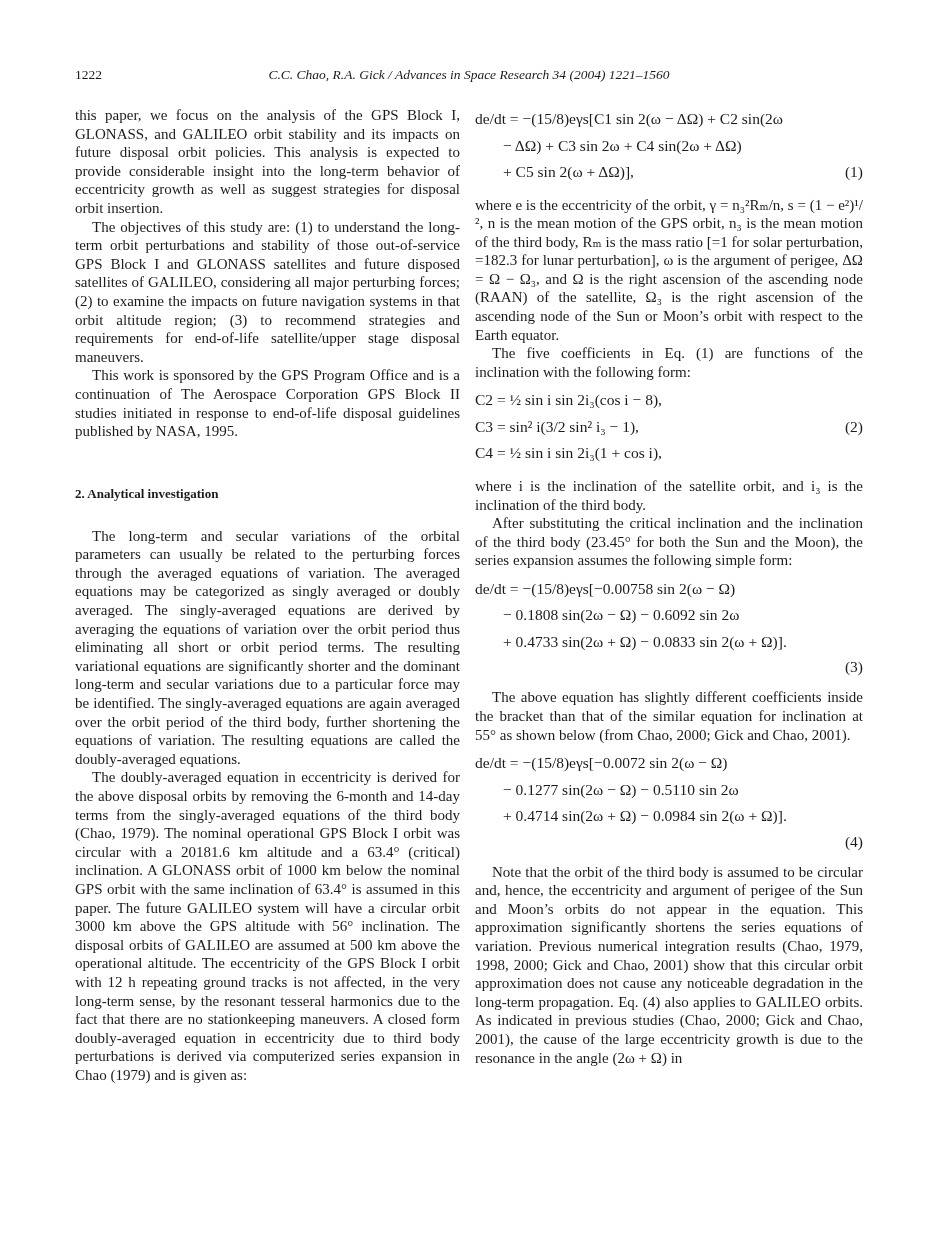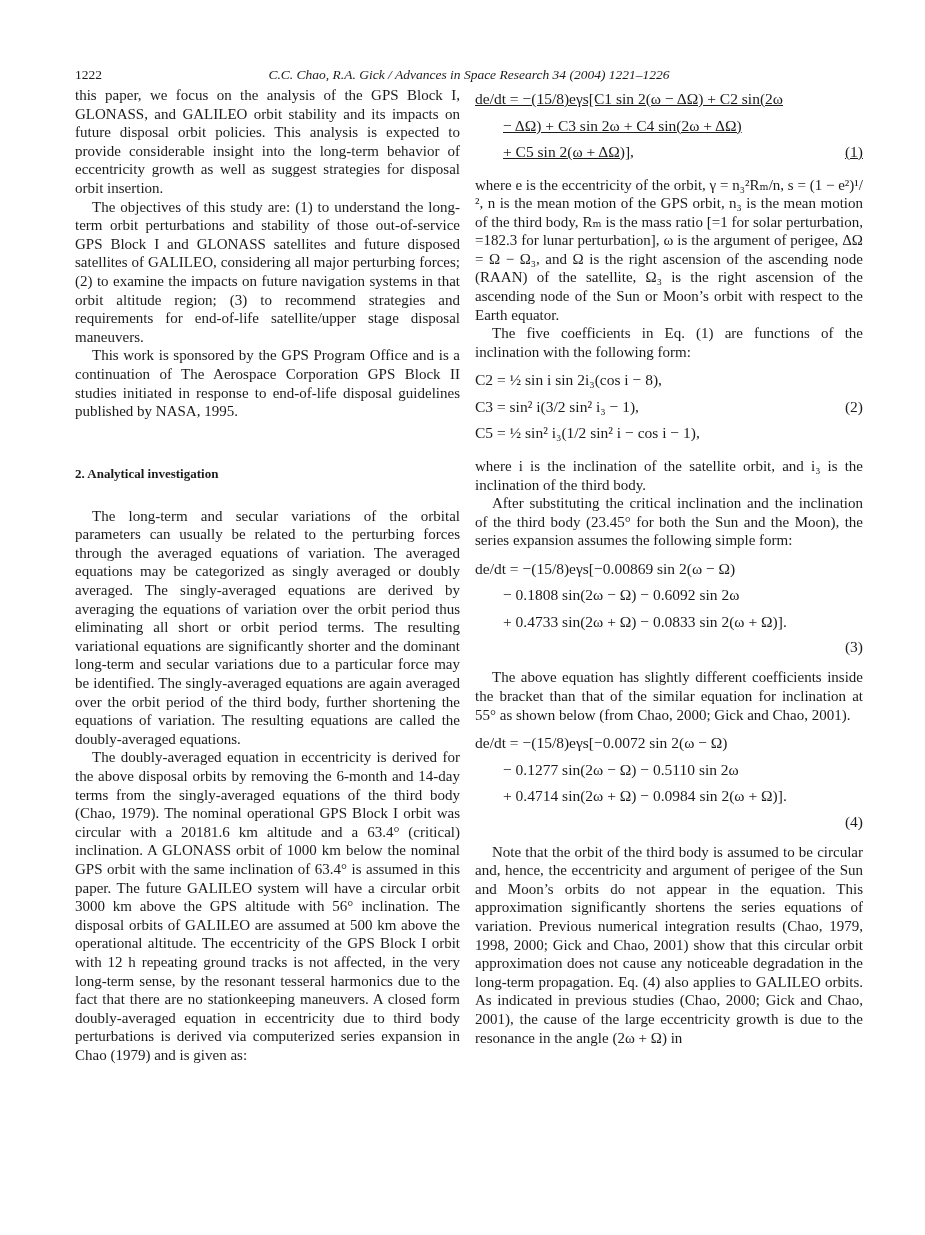--- a/index.html
+++ b/index.html
@@ -36,20 +36,21 @@
     left: 0;
     right: 0;
     top: 0;
     text-align: center;
     font-style: italic;
   }
   .columns {
     display: grid;
     grid-template-columns: 385px 388px;
     column-gap: 15px;
+    margin-top: 20px;
   }
   .col { min-width: 0; }
   p {
     margin: 0;
     font-size: 15px;
     line-height: 18.6px;
     text-align: justify;
   }
   p.indent { text-indent: 17px; }
   .section-heading {
@@ -69,30 +70,30 @@
   .equation .eq-flex {
     display: flex;
     justify-content: space-between;
     text-align: right;
   }
   .equation .eq-num { padding-left: 8px; }
   .equation .eq-num-line {
     text-align: right;
     line-height: 23px;
   }
-  .col-right > .equation:first-child { margin-top: 0; text-decoration: underline; }
+  .col-right > .equation:first-child { margin-top: 0; }
 </style>
 </head>
 <body>
 
 <div class="page">
 
   <header class="running-head">
     <span class="page-num">1222</span>
-    <span class="running-title">C.C. Chao, R.A. Gick / Advances in Space Research 34 (2004) 1221–1226</span>
+    <span class="running-title">C.C. Chao, R.A. Gick / Advances in Space Research 34 (2004) 1221–1560</span>
   </header>
 
   <div class="columns">
 
     <div class="col col-left">
       <p>this paper, we focus on the analysis of the GPS Block I, GLONASS, and GALILEO orbit stability and its impacts on future disposal orbit policies. This analysis is expected to provide considerable insight into the long-term behavior of eccentricity growth as well as suggest strategies for disposal orbit insertion.</p>
       <p class="indent">The objectives of this study are: (1) to understand the long-term orbit perturbations and stability of those out-of-service GPS Block I and GLONASS satellites and future disposed satellites of GALILEO, considering all major perturbing forces; (2) to examine the impacts on future navigation systems in that orbit altitude region; (3) to recommend strategies and requirements for end-of-life satellite/upper stage disposal maneuvers.</p>
       <p class="indent">This work is sponsored by the GPS Program Office and is a continuation of The Aerospace Corporation GPS Block II studies initiated in response to end-of-life disposal guidelines published by NASA, 1995.</p>
       <h2 class="section-heading">2. Analytical investigation</h2>
       <p class="indent">The long-term and secular variations of the orbital parameters can usually be related to the perturbing forces through the averaged equations of variation. The averaged equations may be categorized as singly averaged or doubly averaged. The singly-averaged equations are derived by averaging the equations of variation over the orbit period thus eliminating all short or orbit period terms. The resulting variational equations are significantly shorter and the dominant long-term and secular variations due to a particular force may be identified. The singly-averaged equations are again averaged over the orbit period of the third body, further shortening the equations of variation. The resulting equations are called the doubly-averaged equations.</p>
@@ -112,28 +113,28 @@
 
       <p>where e is the eccentricity of the orbit, γ = n₃²Rₘ/n, s = (1 − e²)¹/², n is the mean motion of the GPS orbit, n₃ is the mean motion of the third body, Rₘ is the mass ratio [=1 for solar perturbation, =182.3 for lunar perturbation], ω is the argument of perigee, ΔΩ = Ω − Ω₃, and Ω is the right ascension of the ascending node (RAAN) of the satellite, Ω₃ is the right ascension of the ascending node of the Sun or Moon’s orbit with respect to the Earth equator.</p>
       <p class="indent">The five coefficients in Eq. (1) are functions of the inclination with the following form:</p>
 
       <div class="equation">
         <span class="eq-line">C2 = ½ sin i sin 2i₃(cos i − 8),</span>
         <span class="eq-line eq-flex">
           <span>C3 = sin² i(3/2 sin² i₃ − 1),</span>
           <span class="eq-num">(2)</span>
         </span>
-        <span class="eq-line">C5 = ½ sin² i₃(1/2 sin² i − cos i − 1),</span>
+        <span class="eq-line">C4 = ½ sin i sin 2i₃(1 + cos i),</span>
       </div>
 
       <p>where i is the inclination of the satellite orbit, and i₃ is the inclination of the third body.</p>
       <p class="indent">After substituting the critical inclination and the inclination of the third body (23.45° for both the Sun and the Moon), the series expansion assumes the following simple form:</p>
 
       <div class="equation">
-        <span class="eq-line">de/dt = −(15/8)eγs[−0.00869 sin 2(ω − Ω)</span>
+        <span class="eq-line">de/dt = −(15/8)eγs[−0.00758 sin 2(ω − Ω)</span>
         <span class="eq-line cont">− 0.1808 sin(2ω − Ω) − 0.6092 sin 2ω</span>
         <span class="eq-line cont">+ 0.4733 sin(2ω + Ω) − 0.0833 sin 2(ω + Ω)].</span>
         <span class="eq-line eq-num-line">(3)</span>
       </div>
 
       <p class="indent">The above equation has slightly different coefficients inside the bracket than that of the similar equation for inclination at 55° as shown below (from Chao, 2000; Gick and Chao, 2001).</p>
 
       <div class="equation">
         <span class="eq-line">de/dt = −(15/8)eγs[−0.0072 sin 2(ω − Ω)</span>
         <span class="eq-line cont">− 0.1277 sin(2ω − Ω) − 0.5110 sin 2ω</span>

